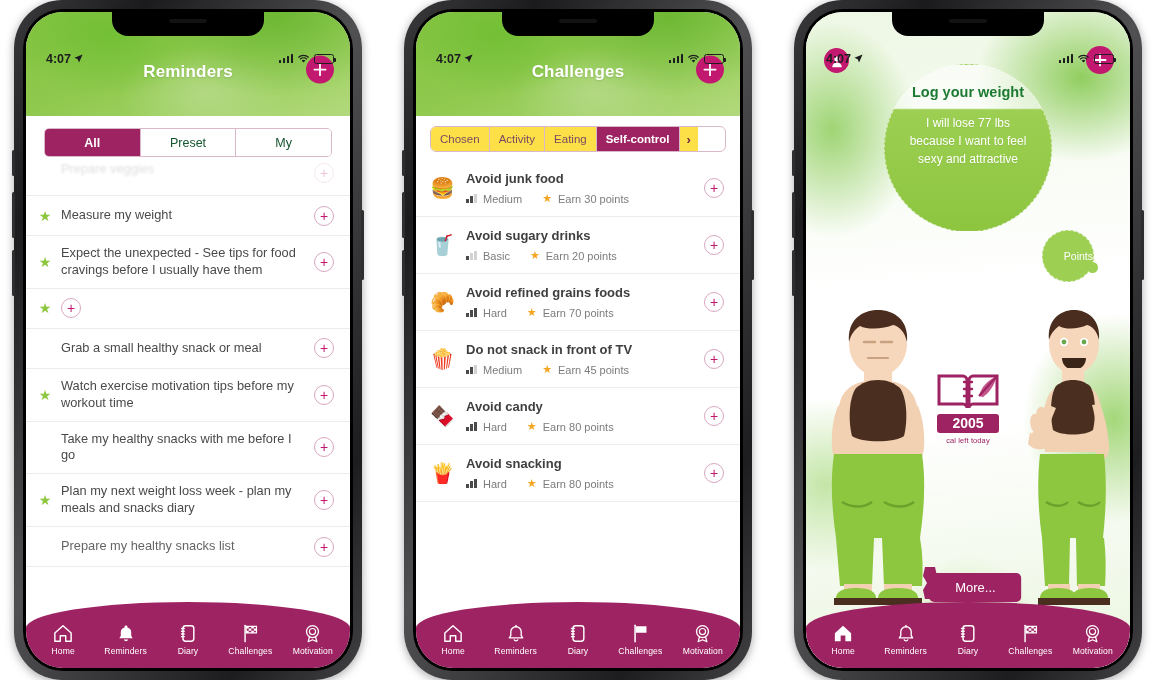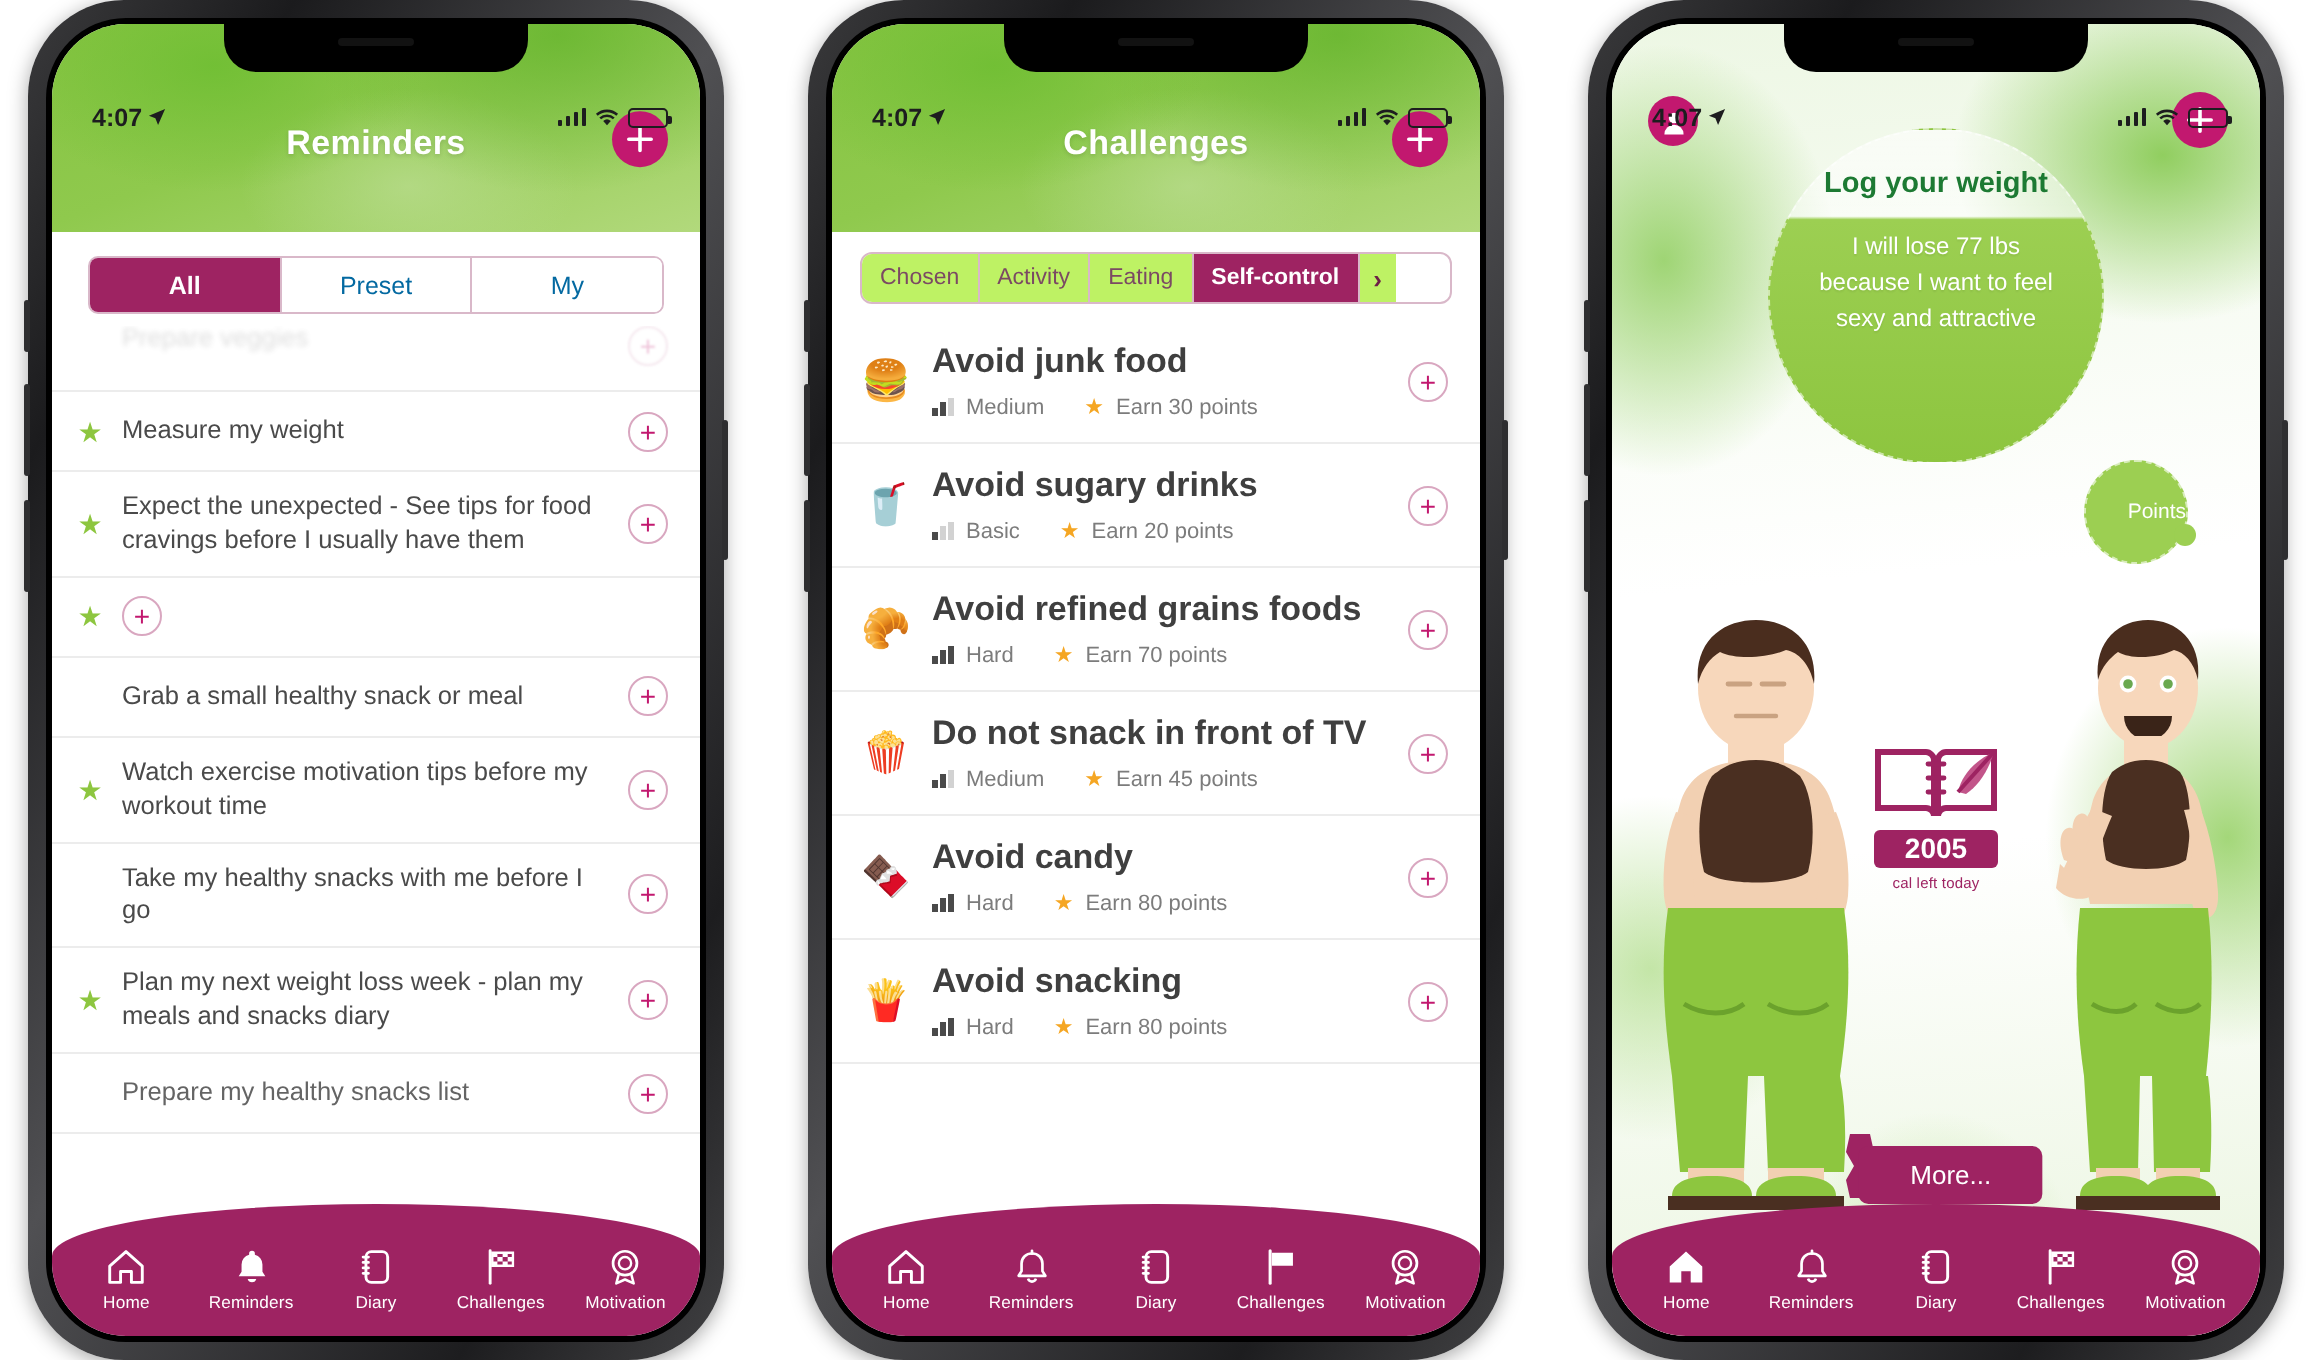--- a/index.html
+++ b/index.html
@@ -99,21 +99,21 @@
   .plus-btn svg { display:block; }
 
   
   .segwrap { padding: 12px 18px 6px; background:#fff; }
   .segmented {
     display: flex; border: 1px solid #d9b8c9; border-radius: 5px; overflow: hidden;
     height: 29px;
   }
   .seg {
     flex: 1; display: flex; align-items: center; justify-content: center;
-    font-size: 12.5px; color: #0369a1; background: #fff;
+    font-size: 12.5px; color: #14532d; background: #fff;
     border-right: 1px solid #d9b8c9; cursor: pointer;
   }
   .seg:last-child { border-right: none; }
   .seg.active { background: #9e2362; color: #fff; font-weight: bold; }
 
   
   .list { background:#fff; }
   .rem-row {
     display: flex; align-items: center;
     padding: 9px 16px 9px 11px;
@@ -136,41 +136,41 @@
   .rem-row.clipped-bottom .rem-text { opacity:.85; }
 
   
   .tabwrap { padding: 10px 14px 8px; background:#fff; position:relative; }
   .tabstrip {
     display: flex; border: 1px solid #d9b8c9; border-radius: 6px; overflow: hidden;
     height: 26px; position: relative;
   }
   .tab {
     display: flex; align-items: center; justify-content: center;
-    font-size: 11.5px; color: #7b4a63; background:#bef264;
+    font-size: 11.5px; color: #7b4a63; background:#fde047;
     border-right: 1px solid #d9b8c9; padding: 0 9px; cursor:pointer;
     white-space: nowrap;
   }
   .tab.active { background: #9e2362; color:#fff; font-weight: bold; }
   .tab.chev { padding:0 7px; color:#6d1f46; font-size:13px; border-right:none; font-weight:bold;}
   .tab-caret {
     position:absolute; bottom:-5px; left:67%;
     width:0;height:0;border-left:5px solid transparent;border-right:5px solid transparent;
     border-top:5px solid #9e2362;
   }
 
   
   .ch-row {
     display: flex; align-items: center; gap: 10px;
     padding: 11px 16px 11px 14px;
     border-bottom: 1px solid #ececec;
   }
   .ch-emoji { flex: 0 0 26px; font-size: 20px; text-align:center; line-height:1; }
   .ch-main { flex: 1; }
-  .ch-title { font-size: 17px; color: #3f3f3f; font-weight: bold; margin-bottom: 6px; }
+  .ch-title { font-size: 13px; color: #3f3f3f; font-weight: bold; margin-bottom: 6px; }
   .ch-meta { display:flex; align-items:center; gap: 6px; font-size: 11px; color:#7c7c7c; }
   .bars-icon { display:flex; align-items:flex-end; gap:1px; height:9px; }
   .bars-icon i { width:3px; background:#4a4a4a; display:block; }
   .ch-level { margin-right: 14px; }
   .ch-star { color:#f5a623; font-size: 11px; }
   .ch-points { color:#7c7c7c; }
 
   
   .mot-screen {
     position: absolute; inset: 0;

